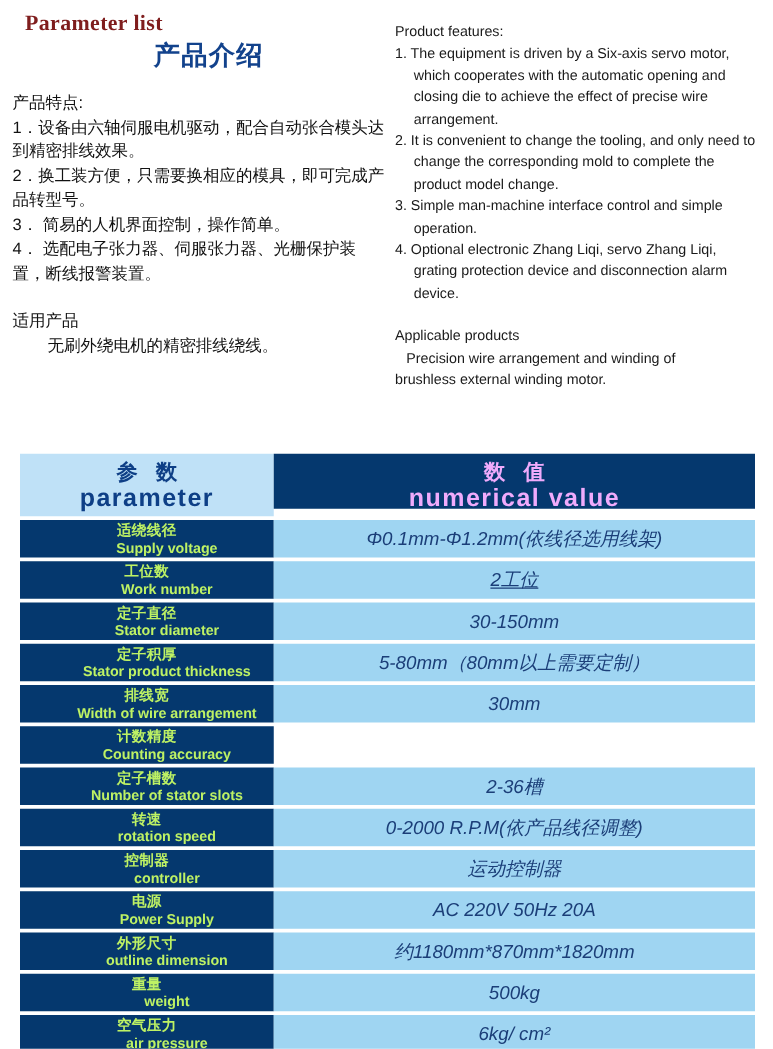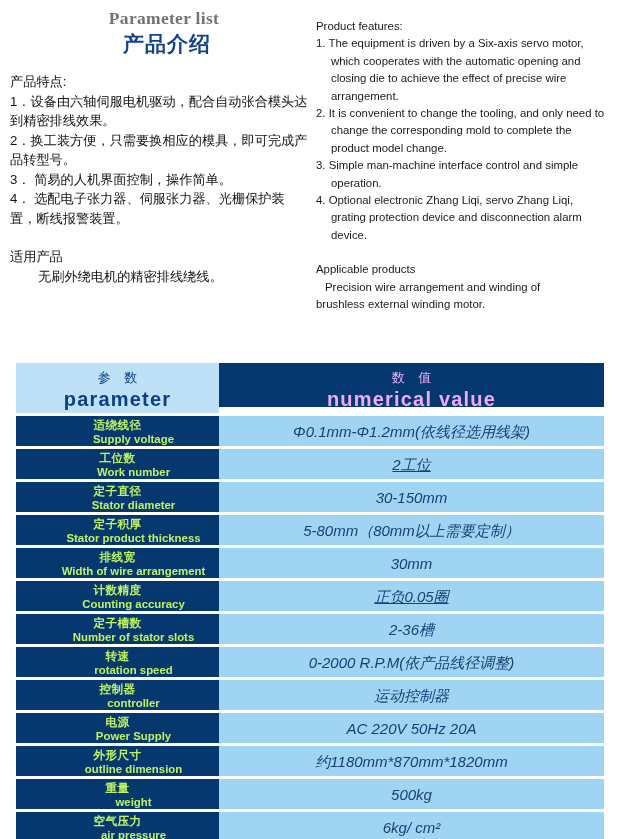--- a/index.html
+++ b/index.html
@@ -16,25 +16,25 @@
     position:absolute; left:0; top:0; width:618px; height:352px;
   }
   .col-left{
     position:absolute; left:10px; top:8px; width:298px;
   }
   .col-right{
     position:absolute; left:316px; top:18px; width:292px;
   }
 
   .title-en{
-    text-align:center;
+    text-align:left;
     font-family:"Liberation Serif","DejaVu Serif",serif;
     font-weight:bold;
     font-size:17.5px;
-    color:#737373;
+    color:#7f1d1d;
     letter-spacing:.3px;
     margin:0 0 1px 0;
     padding-left:10px;
   }
   .title-cn{
     text-align:center;
     font-weight:bold;
     font-size:21px;
     color:#12428c;
     letter-spacing:1px;
@@ -104,21 +104,21 @@
     padding-top:3px;
   }
   .thead .cell-v{
     background:#05386e;
     color:#f0abfc;
     height:44px;
     display:block;
     padding-top:3px;
   }
   .th-cn{
-    font-size:13px; font-weight:normal; letter-spacing:5px;
+    font-size:17px; font-weight:bold; letter-spacing:5px;
     line-height:23px; padding-left:5px;
   }
   .th-en{
     font-size:20px; font-weight:bold; letter-spacing:1.2px;
     line-height:21px;
   }
 
   
   .tbody-row .cell-k{
     height:30px;
@@ -243,23 +243,20 @@
         </div>
         <div class="cell-v">
           <div class="v-text">30mm</div>
         </div>
       </div>
       <div class="trow tbody-row">
         <div class="cell-k">
           <div class="k-cn">计数精度</div>
           <div class="k-en">Counting accuracy</div>
         </div>
-        <div class="cell-v">
-          <div class="v-text u">正负0.05圈</div>
-        </div>
       </div>
       <div class="trow tbody-row">
         <div class="cell-k">
           <div class="k-cn">定子槽数</div>
           <div class="k-en">Number of stator slots</div>
         </div>
         <div class="cell-v">
           <div class="v-text">2-36槽</div>
         </div>
       </div>

